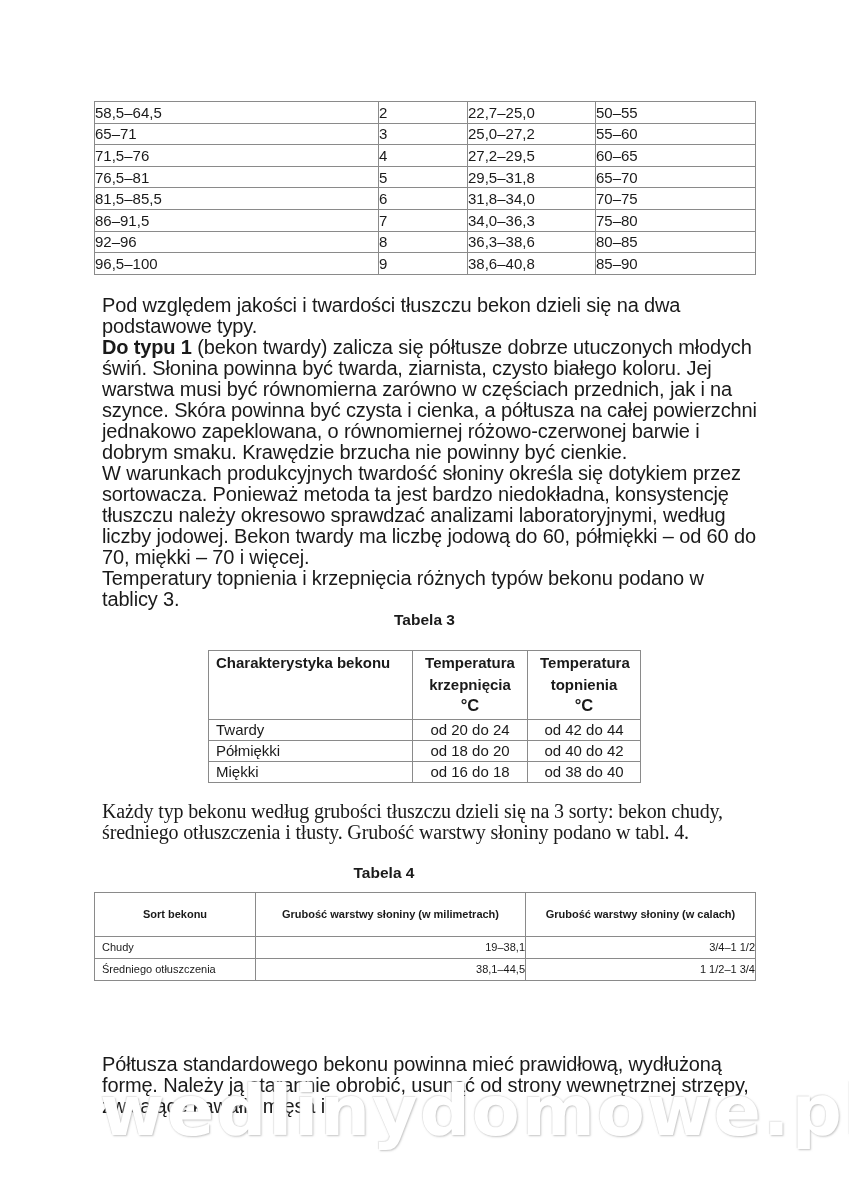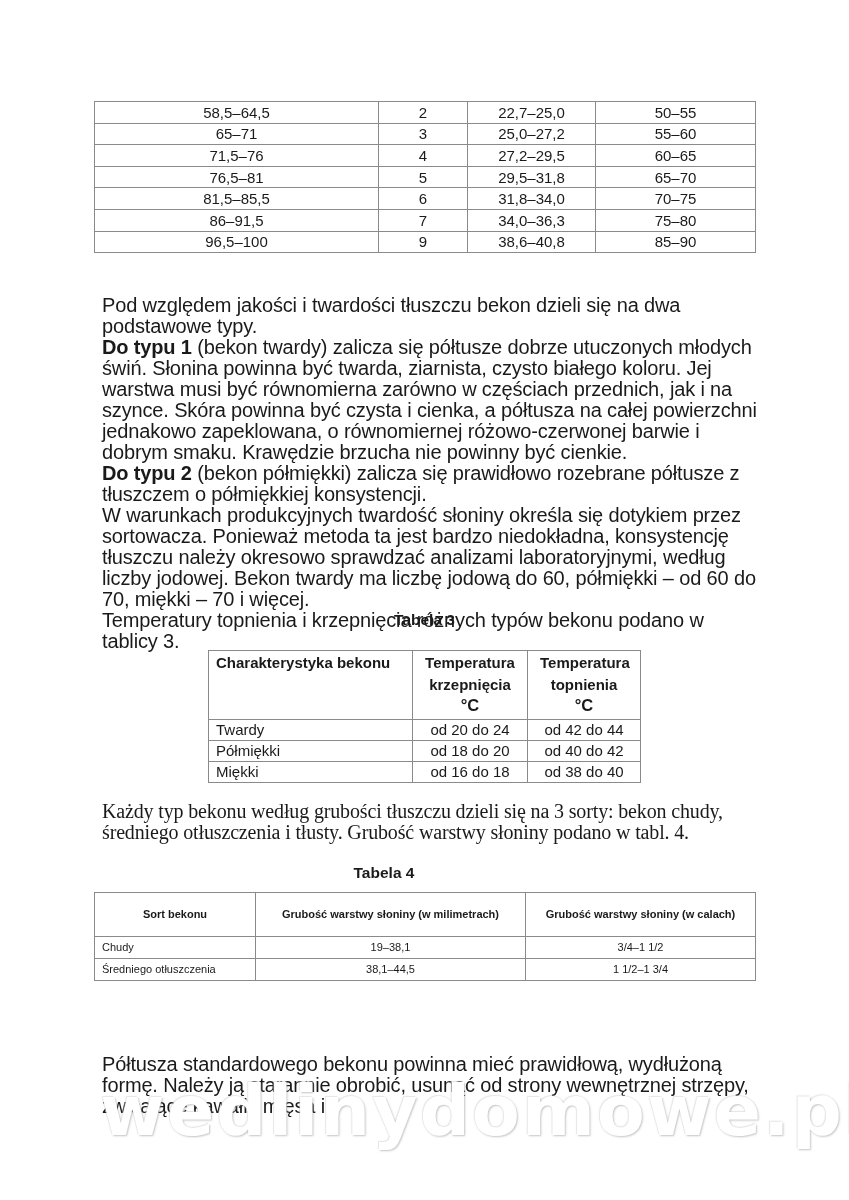--- a/index.html
+++ b/index.html
@@ -5,21 +5,21 @@
   html, body { margin: 0; padding: 0; background: #ffffff; }
   body { width: 849px; height: 1200px; position: relative; overflow: hidden;
          font-family: "Liberation Sans", sans-serif; color: #1a1a1a; }
   .page { position: absolute; left: 0; top: 0; width: 849px; height: 1200px; }
 
   table { border-collapse: collapse; position: absolute; table-layout: fixed; }
   td, th { border: 1px solid #8a8a8a; padding: 0 0; }
 
   
   #t-cont { left: 94px; top: 101px; width: 661px; font-size: 15px; }
-  #t-cont td { height: 20.6px; text-align: center; line-height: 19px; padding: 0; }
+  #t-cont td { height: 20.6px; line-height: 19px; padding: 0; }
   #t-cont col.c1 { width: 284px; } #t-cont col.c2 { width: 89px; }
   #t-cont col.c3 { width: 128px; } #t-cont col.c4 { width: 160px; }
 
   .para { position: absolute; left: 102px; width: 660px; font-size: 20px; line-height: 21px;
           letter-spacing: -0.15px; }
   .para p { margin: 0; }
   .para b { font-weight: bold; }
 
   .caption { position: absolute; font-size: 15.5px; font-weight: bold; text-align: center; }
 
@@ -30,21 +30,21 @@
   #t3 th .deg { font-size: 16.5px; }
   #t3 td { height: 20px; line-height: 19px; }
   #t3 td.name { text-align: left; padding-left: 7px; }
   #t3 td.val { text-align: center; }
 
   #t4 { left: 94px; top: 892px; width: 661px; font-size: 11px; }
   #t4 col.c1 { width: 161px; } #t4 col.c2 { width: 270px; } #t4 col.c3 { width: 230px; }
   #t4 th { font-weight: bold; text-align: center; line-height: 21px; height: 43px; padding: 0 6px; }
   #t4 td { line-height: 21px; }
   #t4 td.name { text-align: left; padding-left: 7px; }
-  #t4 td.val { text-align: center; }
+  #t4 td.val { text-align: right; }
 
   .watermark { position: absolute; left: 100px; top: 1070px; width: 660px; text-align: center;
                font-family: "DejaVu Sans", sans-serif; font-weight: bold; font-size: 70px;
                letter-spacing: 2px; color: #ffffff;
                text-shadow: 1px 1px 2px rgba(150,150,150,0.55), -1px -1px 1px rgba(210,210,210,0.5); }
 </style>
 </head>
 <body>
 
 <div class="page">
@@ -87,32 +87,37 @@
           <td>31,8–34,0</td>
           <td>70–75</td>
         </tr>
       <tr>
           <td>86–91,5</td>
           <td>7</td>
           <td>34,0–36,3</td>
           <td>75–80</td>
         </tr>
       <tr>
+          <td>92–96</td>
+          <td>8</td>
+          <td>36,3–38,6</td>
+          <td>80–85</td>
+        </tr>
+      <tr>
           <td>96,5–100</td>
           <td>9</td>
           <td>38,6–40,8</td>
           <td>85–90</td>
         </tr>
     </tbody>
   </table>
 
   <div class="para" style="top:295px;">
     <p>Pod względem jakości i twardości tłuszczu bekon dzieli się na dwa podstawowe typy.</p>
     <p><b>Do typu 1</b><span> (bekon twardy) zalicza się półtusze dobrze utuczonych młodych świń. Słonina powinna być twarda, ziarnista, czysto białego koloru. Jej warstwa musi być równomierna zarówno w częściach przednich, jak i na szynce. Skóra powinna być czysta i cienka, a półtusza na całej powierzchni jednakowo zapeklowana, o równomiernej różowo-czerwonej barwie i dobrym smaku. Krawędzie brzucha nie powinny być cienkie.</span></p>
-    <p><b>Do typu 2</b><span> (bekon półmiękki) zalicza się prawidłowo rozebrane półtusze z tłuszczem o półmiękkiej konsystencji.</span></p>
     <p>W warunkach produkcyjnych twardość słoniny określa się dotykiem przez sortowacza. Ponieważ metoda ta jest bardzo niedokładna, konsystencję tłuszczu należy okresowo sprawdzać analizami laboratoryjnymi, według liczby jodowej. Bekon twardy ma liczbę jodową do 60, półmiękki – od 60 do 70, miękki – 70 i więcej.</p>
     <p>Temperatury topnienia i krzepnięcia różnych typów bekonu podano w tablicy 3.</p>
   </div>
 
   <div class="caption" style="left:0; width:849px; top:611px;">Tabela 3</div>
 
   <table id="t3">
     <colgroup>
         <col class="c1">
         <col class="c2">

